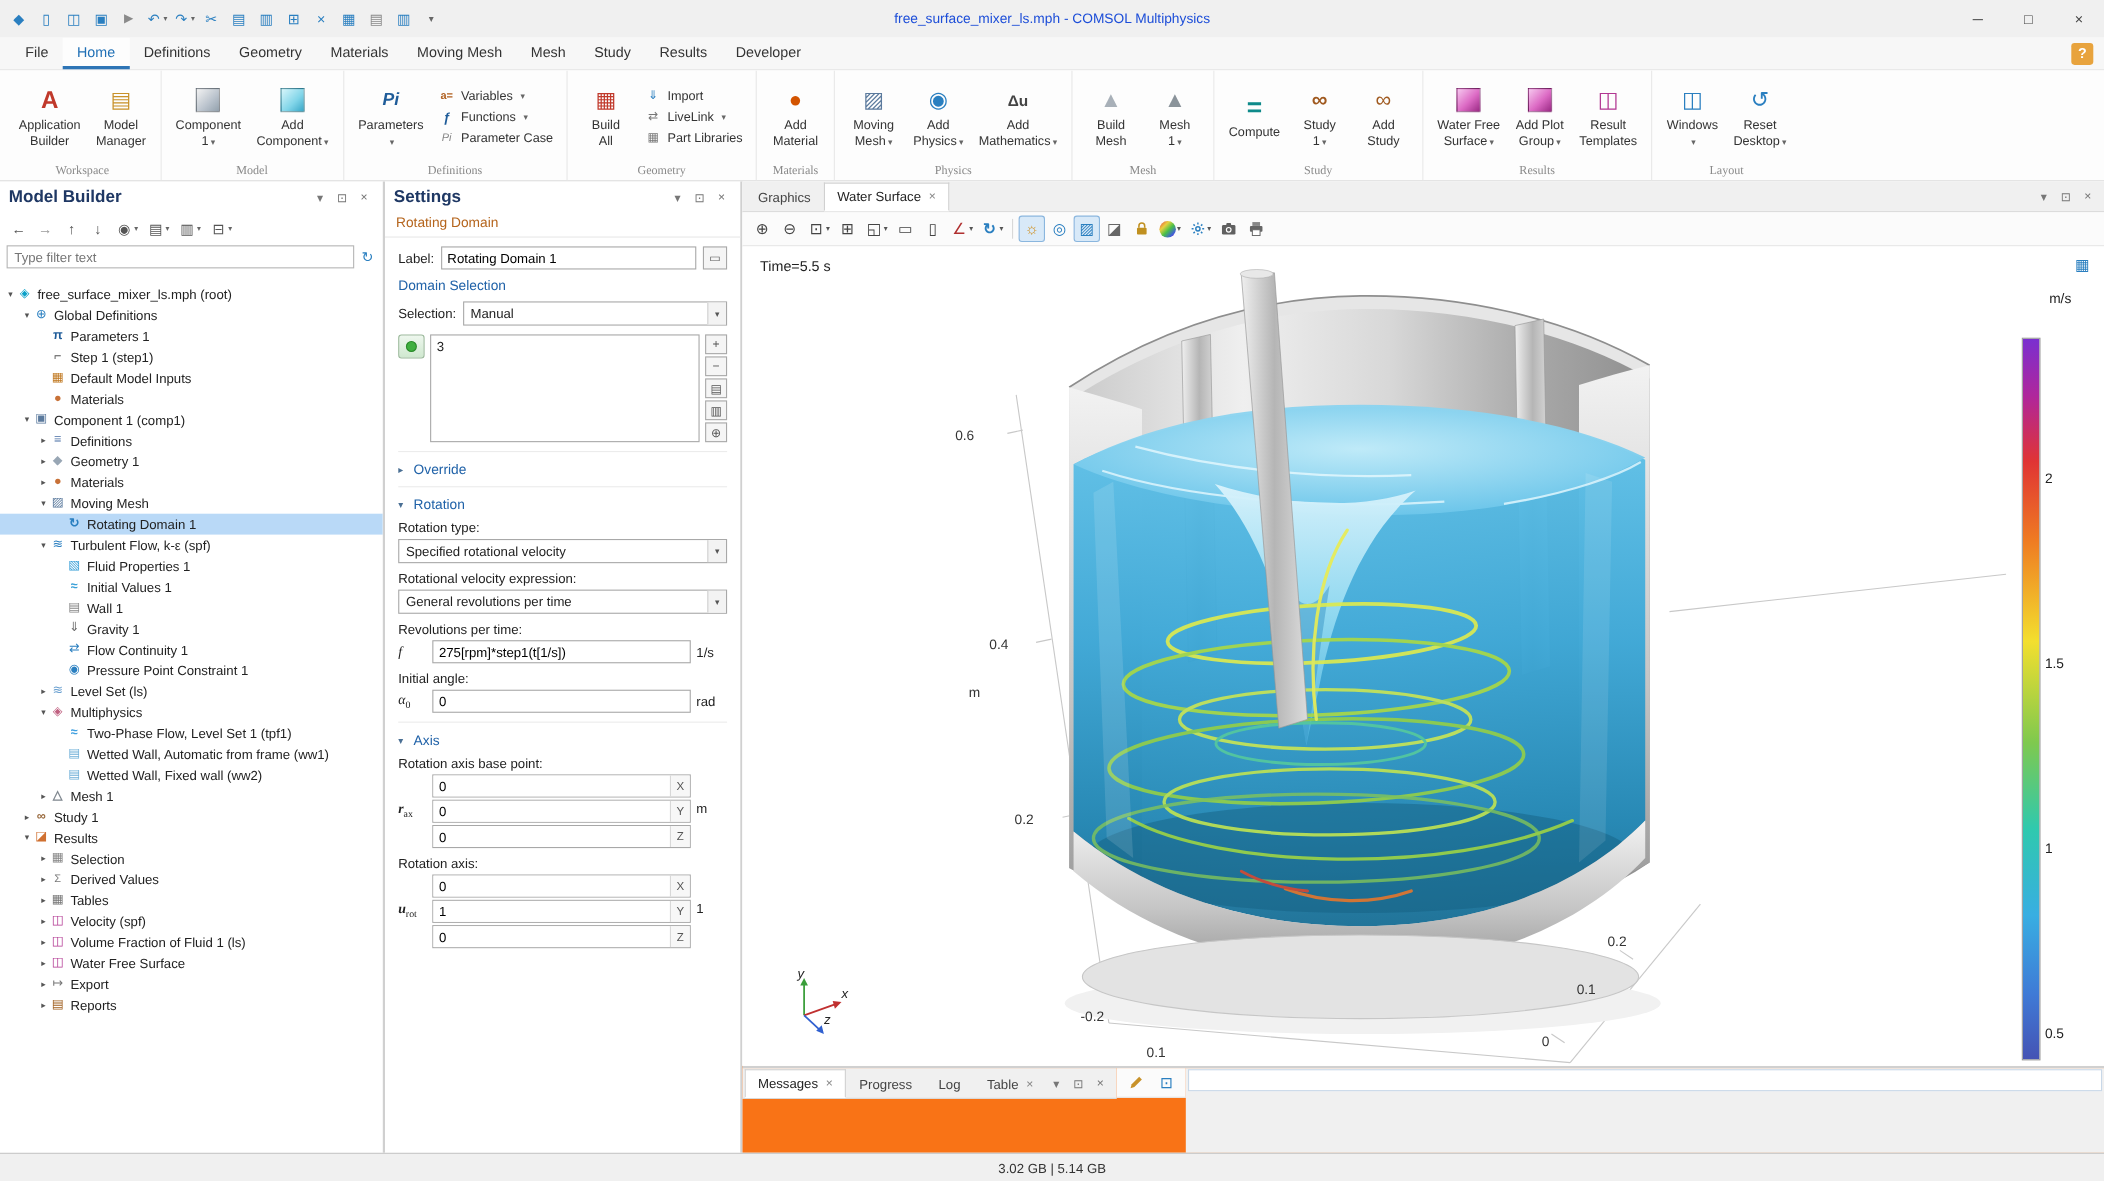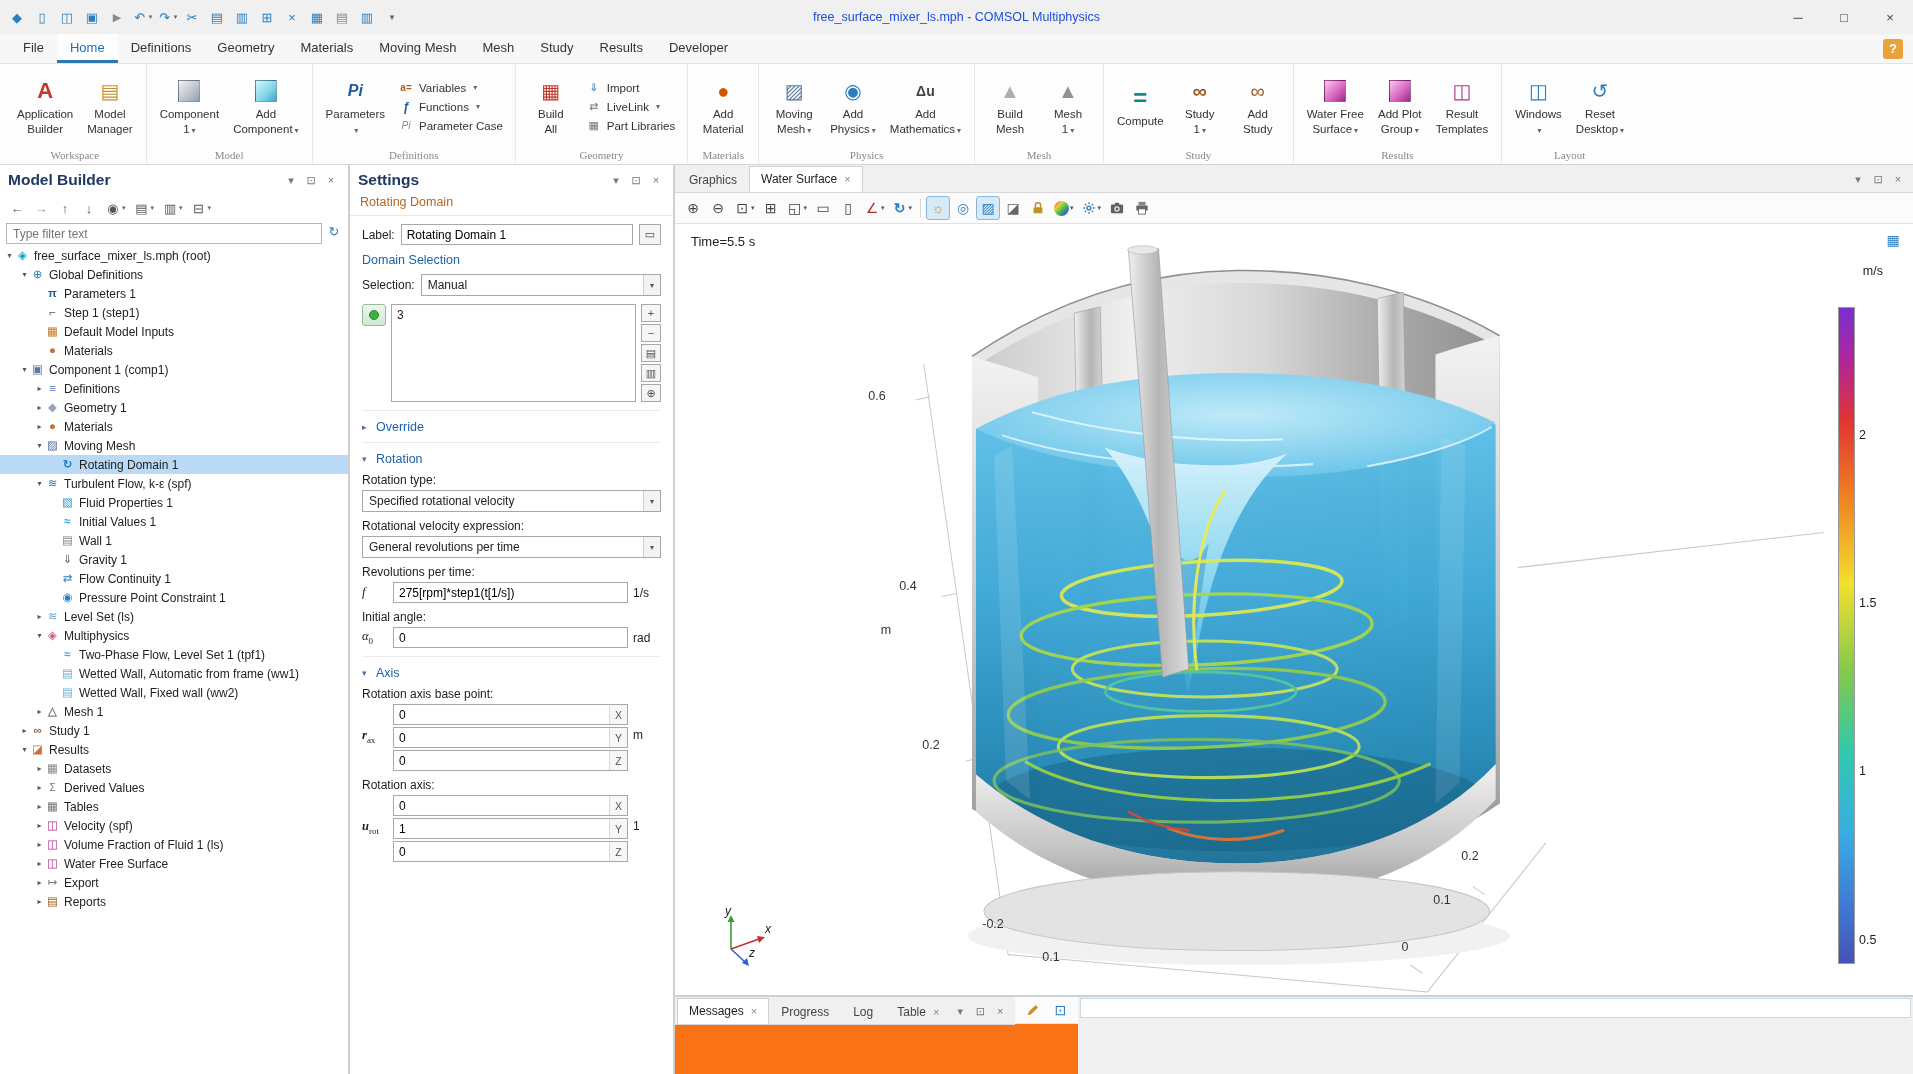--- a/index.html
+++ b/index.html
@@ -49,21 +49,21 @@
   .panel.mb { width:350px; border-right:2px solid #d0d0d0; flex:0 0 auto; }
   .panel.settings { width:325px; border-right:2px solid #d0d0d0; flex:0 0 auto; }
   .phead { height:30px; display:flex; align-items:center; padding:0 8px; flex:0 0 auto; }
   .ptitle { font-size:15.5px; font-weight:bold; color:#1f3864; }
   .pwin { margin-left:auto; display:flex; gap:2px; }
   .pwin span { width:18px; height:18px; display:flex; align-items:center; justify-content:center; color:#777; font-size:11px; }
 
   .mb-toolbar { height:26px; display:flex; align-items:center; gap:2px; padding:0 6px; flex:0 0 auto; }
   .mtb { display:flex; align-items:center; padding:2px 3px; color:#555; }
   .mtb .caret { font-size:7px; color:#666; margin-left:1px; }
-  .mb-filter { display:flex; margin:2px 6px 1px; gap:4px; flex:0 0 auto; }
+  .mb-filter { display:flex; align-items:center; margin:2px 6px 13px; gap:4px; flex:0 0 auto; }
   .mb-filter input { flex:1; height:21px; border:1px solid #b5b5b5; padding:0 6px; font-size:12px; font-family:inherit; color:#333; }
 
   .tree { flex:1; overflow:hidden; padding-top:1px; }
   .trow { height:19px; display:flex; align-items:center; white-space:nowrap; }
   .trow.selected { background:#b9d9f7; }
   .twisty { width:11px; font-size:8px; color:#555; text-align:center; flex:0 0 auto; }
   .tsel { display:flex; align-items:center; }
   .gi.ticon { width:15px; height:15px; font-size:11.5px; margin-right:4px; }
   .tlabel { font-size:12px; color:#222; padding-right:6px; }
 
@@ -638,21 +638,21 @@
             <span class="twisty">▾</span>
             <span class="tsel">
               <span class="gi ticon" style="color: rgb(208, 112, 48);">◪</span>
               <span class="tlabel">Results</span>
             </span>
           </div>
           <div class="trow" style="padding-left: 34px;">
             <span class="twisty">▸</span>
             <span class="tsel">
               <span class="gi ticon" style="color: rgb(136, 136, 136);">▦</span>
-              <span class="tlabel">Datasets</span>
+              <span class="tlabel">Selection</span>
             </span>
           </div>
           <div class="trow" style="padding-left: 34px;">
             <span class="twisty">▸</span>
             <span class="tsel">
               <span class="gi ticon" style="color: rgb(119, 119, 119); font-size: 10px;">Σ</span>
               <span class="tlabel">Derived Values</span>
             </span>
           </div>
           <div class="trow" style="padding-left: 34px;">
@@ -1109,14 +1109,17 @@
             </span>
           </div>
         <div class="mcontent">
           <div class="mrow"></div>
         </div>
       </div>
     </div>
 
   </div>
 
+  <div class="statusbar">
+    <span>3.02 GB | 5.14 GB</span>
+  </div>
 
 </div>
 
 </body></html>

